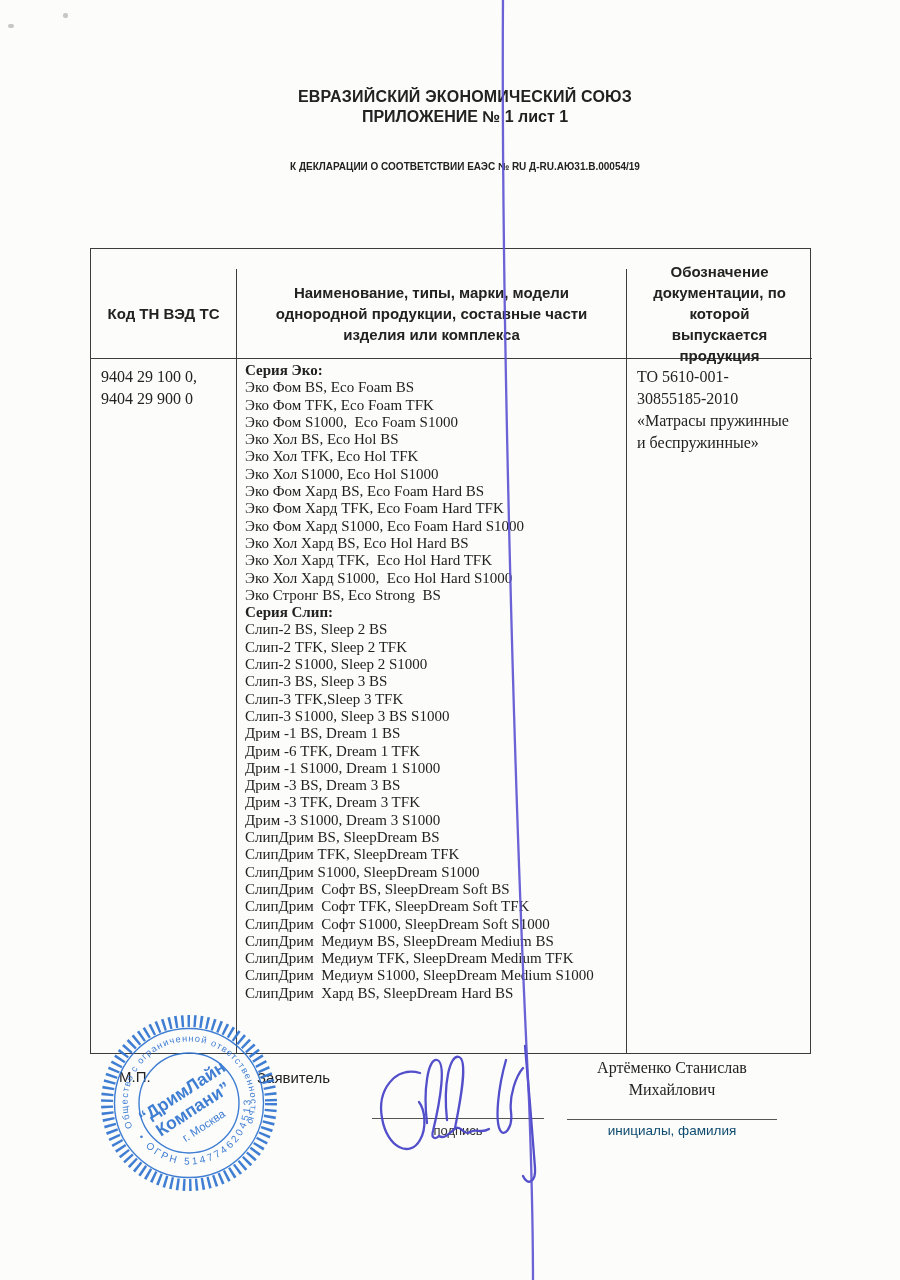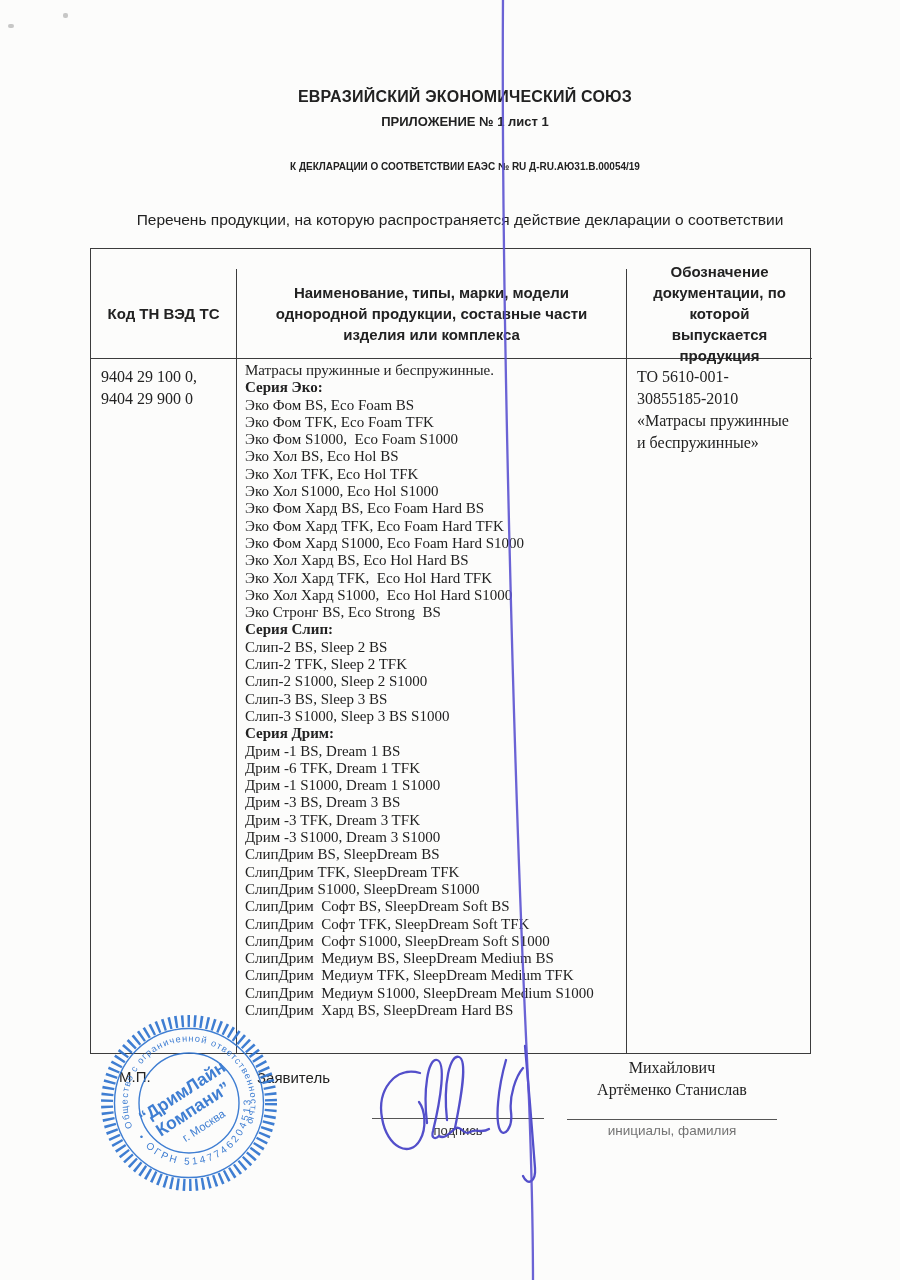--- a/index.html
+++ b/index.html
@@ -8,21 +8,21 @@
     background:#fcfcfb;overflow:hidden;color:#222;
     font-family:"Liberation Serif", serif;
   }
   .sans{font-family:"Liberation Sans", sans-serif;}
   .abs{position:absolute;}
   .center{text-align:center;}
   .bold{font-weight:bold;}
 
   
   .h-title{left:30px;width:870px;top:88px;font-size:16px;font-weight:bold;letter-spacing:.2px;}
-  .h-sub1{left:30px;width:870px;top:114px;font-size:13px;font-weight:bold;}
+  .h-sub1{left:30px;width:870px;top:108px;font-size:16px;font-weight:bold;}
   .h-sub2{left:30px;width:870px;top:161px;font-size:10px;font-weight:bold;}
   .h-intro{left:30px;width:860px;top:211px;font-size:15.5px;}
 
   
   .ptable{
     left:90px;top:248px;width:721px;
     display:grid;grid-template-columns:146px 390px 185px;grid-template-rows:110px 694px;
     border:1.6px solid #3c3c3c;box-sizing:border-box;
   }
   .cell{box-sizing:border-box;border-right:1.5px solid #3c3c3c;}
@@ -35,40 +35,39 @@
   .pline{white-space:pre-wrap;}
   .doc{padding:7px 4px 0 10px;font-size:16px;line-height:22px;}
 
   
   .mp{left:119px;top:1068px;font-size:15px;}
   .applicant{left:257px;top:1069px;font-size:15px;}
   .sig-line{left:372px;width:172px;top:1118px;border-top:1.5px solid #555;height:0;}
   .sig-caption{left:372px;width:172px;top:1123px;font-size:13px;color:#333;}
   .name-block{left:562px;width:220px;top:1057px;font-size:16px;line-height:22px;}
   .name-line{left:567px;width:210px;top:1119px;border-top:1.5px solid #555;height:0;}
-  .name-caption{left:567px;width:210px;top:1123px;font-size:13.5px;color:#737373;}
+  .name-caption{left:567px;width:210px;top:1123px;font-size:13.5px;color:#0c4a6e;}
 
   
   .stamp-svg{left:96px;top:1010px;z-index:6;}
   .sig-svg{left:365px;top:1028px;z-index:7;}
   .pen-svg{left:0;top:0;z-index:8;pointer-events:none;}
   .speck{background:#9a9a9a;opacity:.55;border-radius:2px;}
 </style>
 </head>
 <body>
 
 <div class="page">
 
   <div class="abs speck" style="left:8px;top:24px;width:6px;height:4px;"></div>
   <div class="abs speck" style="left:63px;top:13px;width:5px;height:5px;"></div>
 
   <div class="abs sans center h-title">ЕВРАЗИЙСКИЙ ЭКОНОМИЧЕСКИЙ СОЮЗ</div>
   <div class="abs sans center h-sub1">ПРИЛОЖЕНИЕ № 1 лист 1</div>
   <div class="abs sans center h-sub2">К ДЕКЛАРАЦИИ О СООТВЕТСТВИИ ЕАЭС № RU Д-RU.АЮ31.В.00054/19</div>
-  <div class="abs sans center h-intro">Перечень продукции, на которую распространяется действие декларации о соответствии</div>
 
   <div class="abs ptable">
     <div class="cell hcell">
       <div>Код ТН ВЭД ТС</div>
     </div>
     <div class="cell hcell">
 
     <div>Наименование, типы, марки, модели</div>
         <div>однородной продукции, составные части</div>
         <div>изделия или комплекса</div>
@@ -82,42 +81,41 @@
         <div>продукция</div>
       </div>
 
     <div class="cell bcell codes">
 
     <div>9404 29 100 0,</div>
         <div>9404 29 900 0</div>
       </div>
     <div class="cell bcell products">
 
-    <div class="pline">Матрасы пружинные и беспружинные.</div>
         <div class="pline bold">Серия Эко:</div>
         <div class="pline">Эко Фом BS, Eco Foam BS</div>
         <div class="pline">Эко Фом TFK, Eco Foam TFK</div>
         <div class="pline">Эко Фом S1000,  Eco Foam S1000</div>
         <div class="pline">Эко Хол BS, Eco Hol BS</div>
         <div class="pline">Эко Хол TFK, Eco Hol TFK</div>
         <div class="pline">Эко Хол S1000, Eco Hol S1000</div>
         <div class="pline">Эко Фом Хард BS, Eco Foam Hard BS</div>
         <div class="pline">Эко Фом Хард TFK, Eco Foam Hard TFK</div>
         <div class="pline">Эко Фом Хард S1000, Eco Foam Hard S1000</div>
         <div class="pline">Эко Хол Хард BS, Eco Hol Hard BS</div>
         <div class="pline">Эко Хол Хард TFK,  Eco Hol Hard TFK</div>
         <div class="pline">Эко Хол Хард S1000,  Eco Hol Hard S1000</div>
         <div class="pline">Эко Стронг BS, Eco Strong  BS</div>
         <div class="pline bold">Серия Слип:</div>
         <div class="pline">Слип-2 BS, Sleep 2 BS</div>
         <div class="pline">Слип-2 TFK, Sleep 2 TFK</div>
         <div class="pline">Слип-2 S1000, Sleep 2 S1000</div>
         <div class="pline">Слип-3 BS, Sleep 3 BS</div>
+        <div class="pline">Слип-3 TFK,Sleep 3 TFK</div>
         <div class="pline">Слип-3 S1000, Sleep 3 BS S1000</div>
-        <div class="pline bold">Серия Дрим:</div>
         <div class="pline">Дрим -1 BS, Dream 1 BS</div>
         <div class="pline">Дрим -6 TFK, Dream 1 TFK</div>
         <div class="pline">Дрим -1 S1000, Dream 1 S1000</div>
         <div class="pline">Дрим -3 BS, Dream 3 BS</div>
         <div class="pline">Дрим -3 TFK, Dream 3 TFK</div>
         <div class="pline">Дрим -3 S1000, Dream 3 S1000</div>
         <div class="pline">СлипДрим BS, SleepDream BS</div>
         <div class="pline">СлипДрим TFK, SleepDream TFK</div>
         <div class="pline">СлипДрим S1000, SleepDream S1000</div>
         <div class="pline">СлипДрим  Софт BS, SleepDream Soft BS</div>
@@ -135,22 +133,22 @@
         <div>«Матрасы пружинные</div>
         <div>и беспружинные»</div>
       </div>
   </div>
 
   <div class="abs sans mp">М.П.</div>
   <div class="abs sans applicant">Заявитель</div>
   <div class="abs sig-line"></div>
   <div class="abs sans center sig-caption">подпись</div>
   <div class="abs center name-block">
+    <div>Артёменко Станислав</div>
     <div>Михайлович</div>
-    <div>Артёменко Станислав</div>
   </div>
   <div class="abs name-line"></div>
   <div class="abs sans center name-caption">инициалы, фамилия</div>
 
   <svg class="abs stamp-svg" width="186" height="186" viewBox="0 0 186 186" style="opacity:.92">
     <g stroke="#2f74cf" fill="none">
       <circle cx="93" cy="93" r="82" stroke-width="12" stroke-dasharray="2.5 3.8"></circle>
       <circle cx="93" cy="93" r="74.5" stroke-width="1.4"></circle>
       <circle cx="93" cy="93" r="50" stroke-width="1.4"></circle>
     </g>

